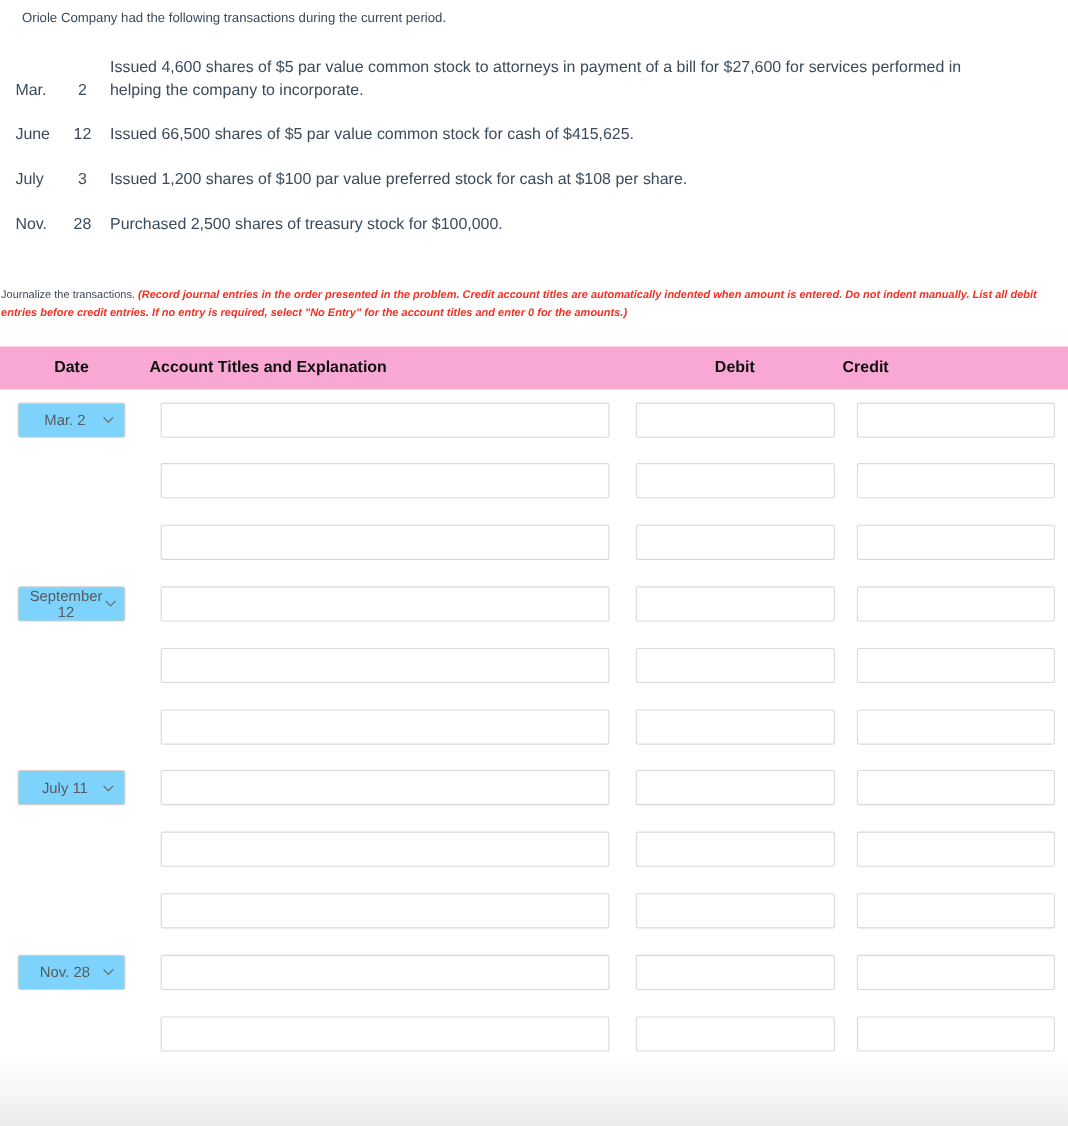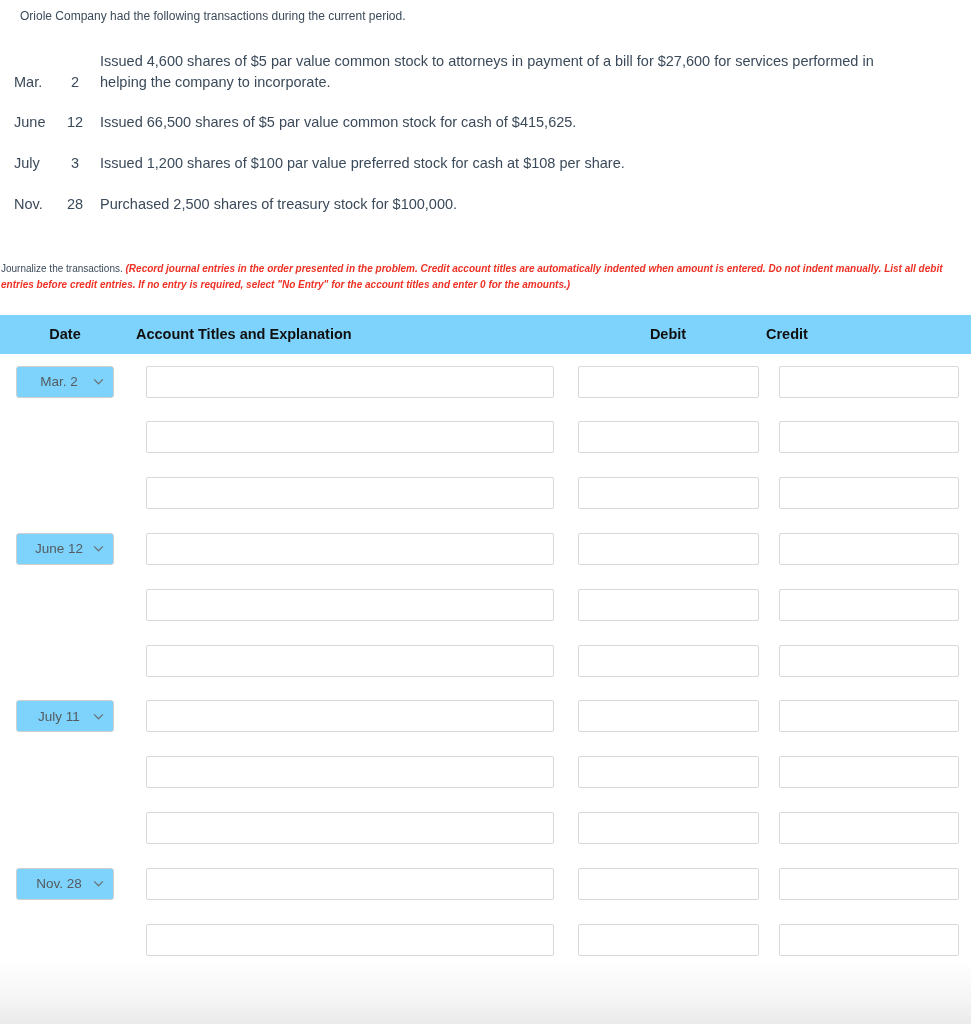--- a/index.html
+++ b/index.html
@@ -68,21 +68,21 @@
     font-weight: bold;
     font-style: italic;
   }
 
   
   .journal {
     margin-top: 22px;
     width: 971px;
   }
   .jhead {
-    background: #7dd3fc;
+    background: #f9a8d4;
     height: 39px;
     display: flex;
     align-items: center;
     font-weight: bold;
     font-size: 14.5px;
     color: #101010;
   }
   .jhead .c-date   { width: 130px; flex: 0 0 130px; text-align: center; }
   .jhead .c-acct   { width: 440px; flex: 0 0 440px; text-align: left; padding-left: 6px; box-sizing: border-box;}
   .jhead .c-debit  { width: 196px; flex: 0 0 196px; text-align: center; }
@@ -232,21 +232,21 @@
         <div class="cell-debit">
           <input type="text" class="txt-input in-debit" value="" style="">
         </div>
         <div class="cell-credit">
           <input type="text" class="txt-input in-credit" value="" style="">
         </div>
       </div>
       <div class="jrow">
         <div class="cell-date">
           <div class="date-select">
-            <span class="sel-label">June 12</span>
+            <span class="sel-label">September 12</span>
             <span>
               <svg class="chev" viewBox="0 0 12 12" aria-hidden="true">
                 <path d="M1.5 4 L6 8.5 L10.5 4" fill="none" stroke="#6b7175" stroke-width="1.3" stroke-linecap="round" stroke-linejoin="round"></path>
               </svg>
             </span>
           </div>
         </div>
         <div class="cell-acct">
           <input type="text" class="txt-input in-acct" value="" style="">
         </div>

